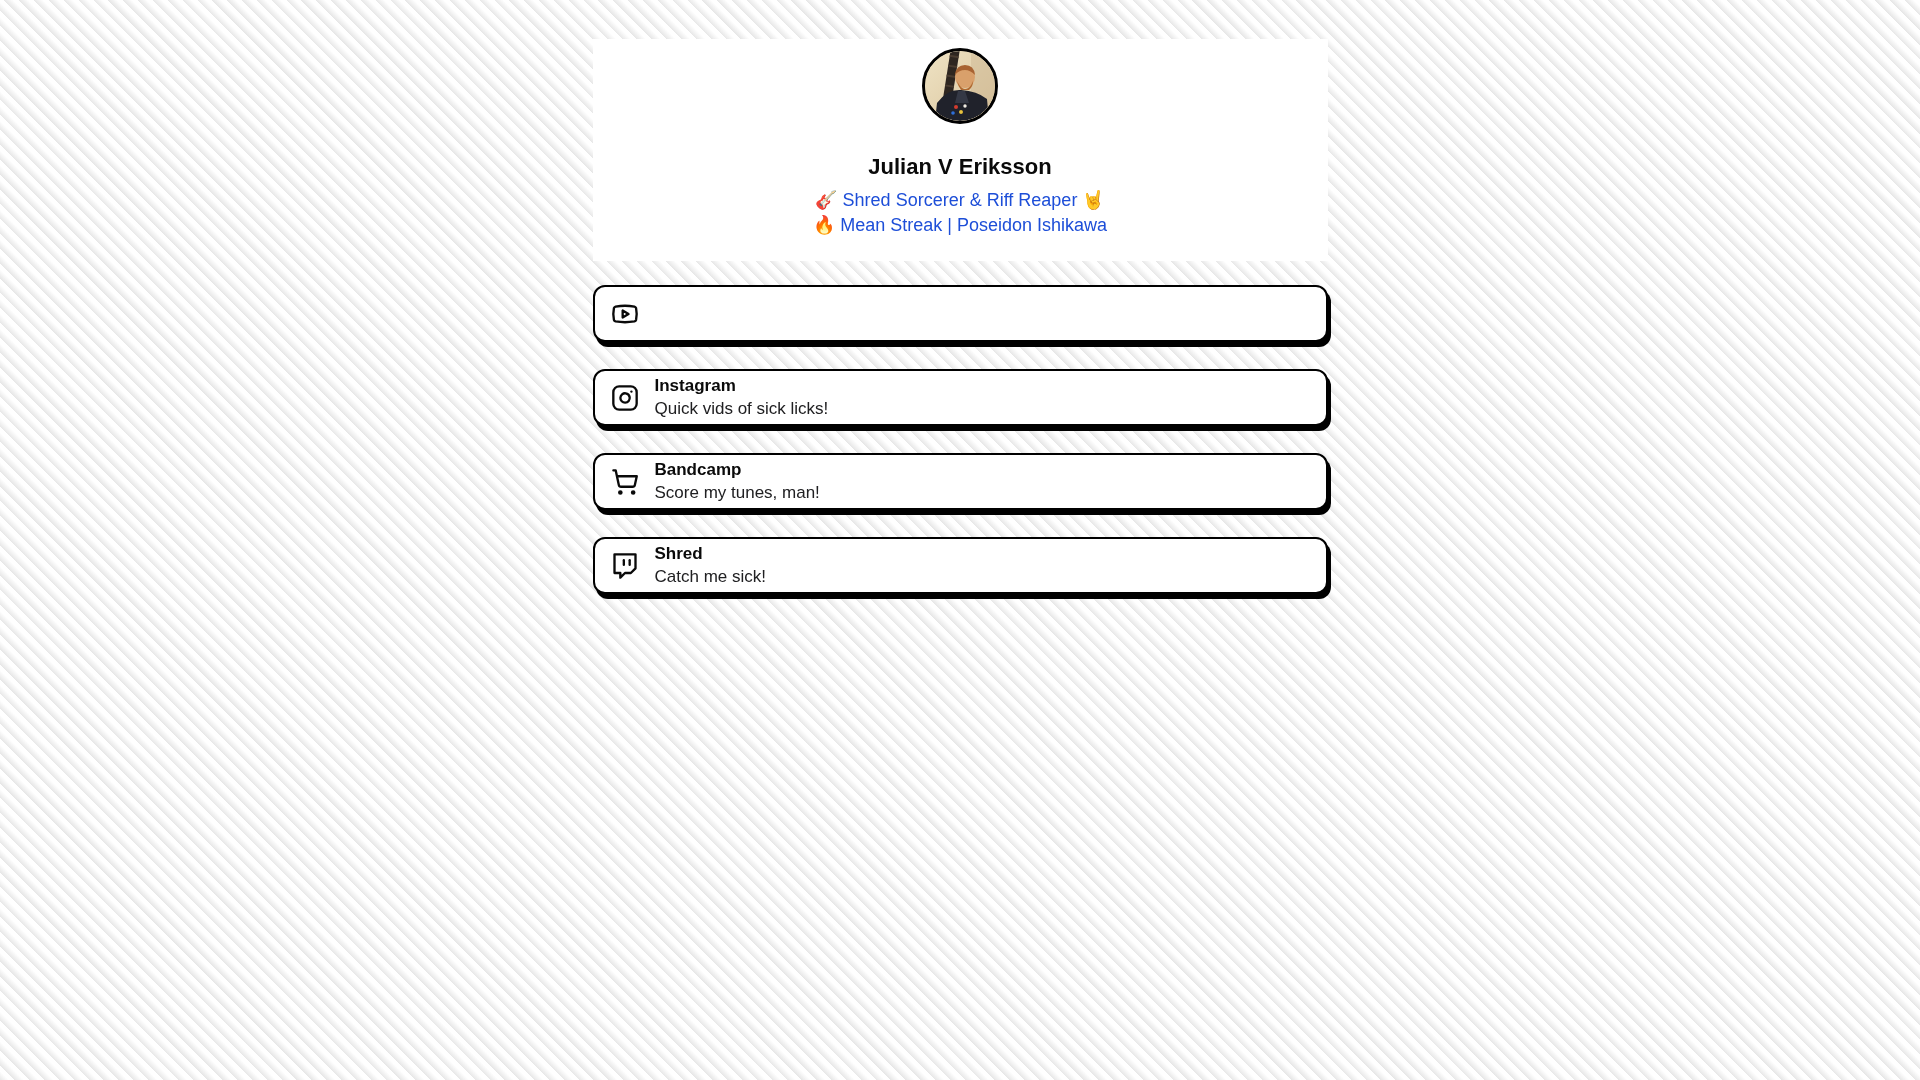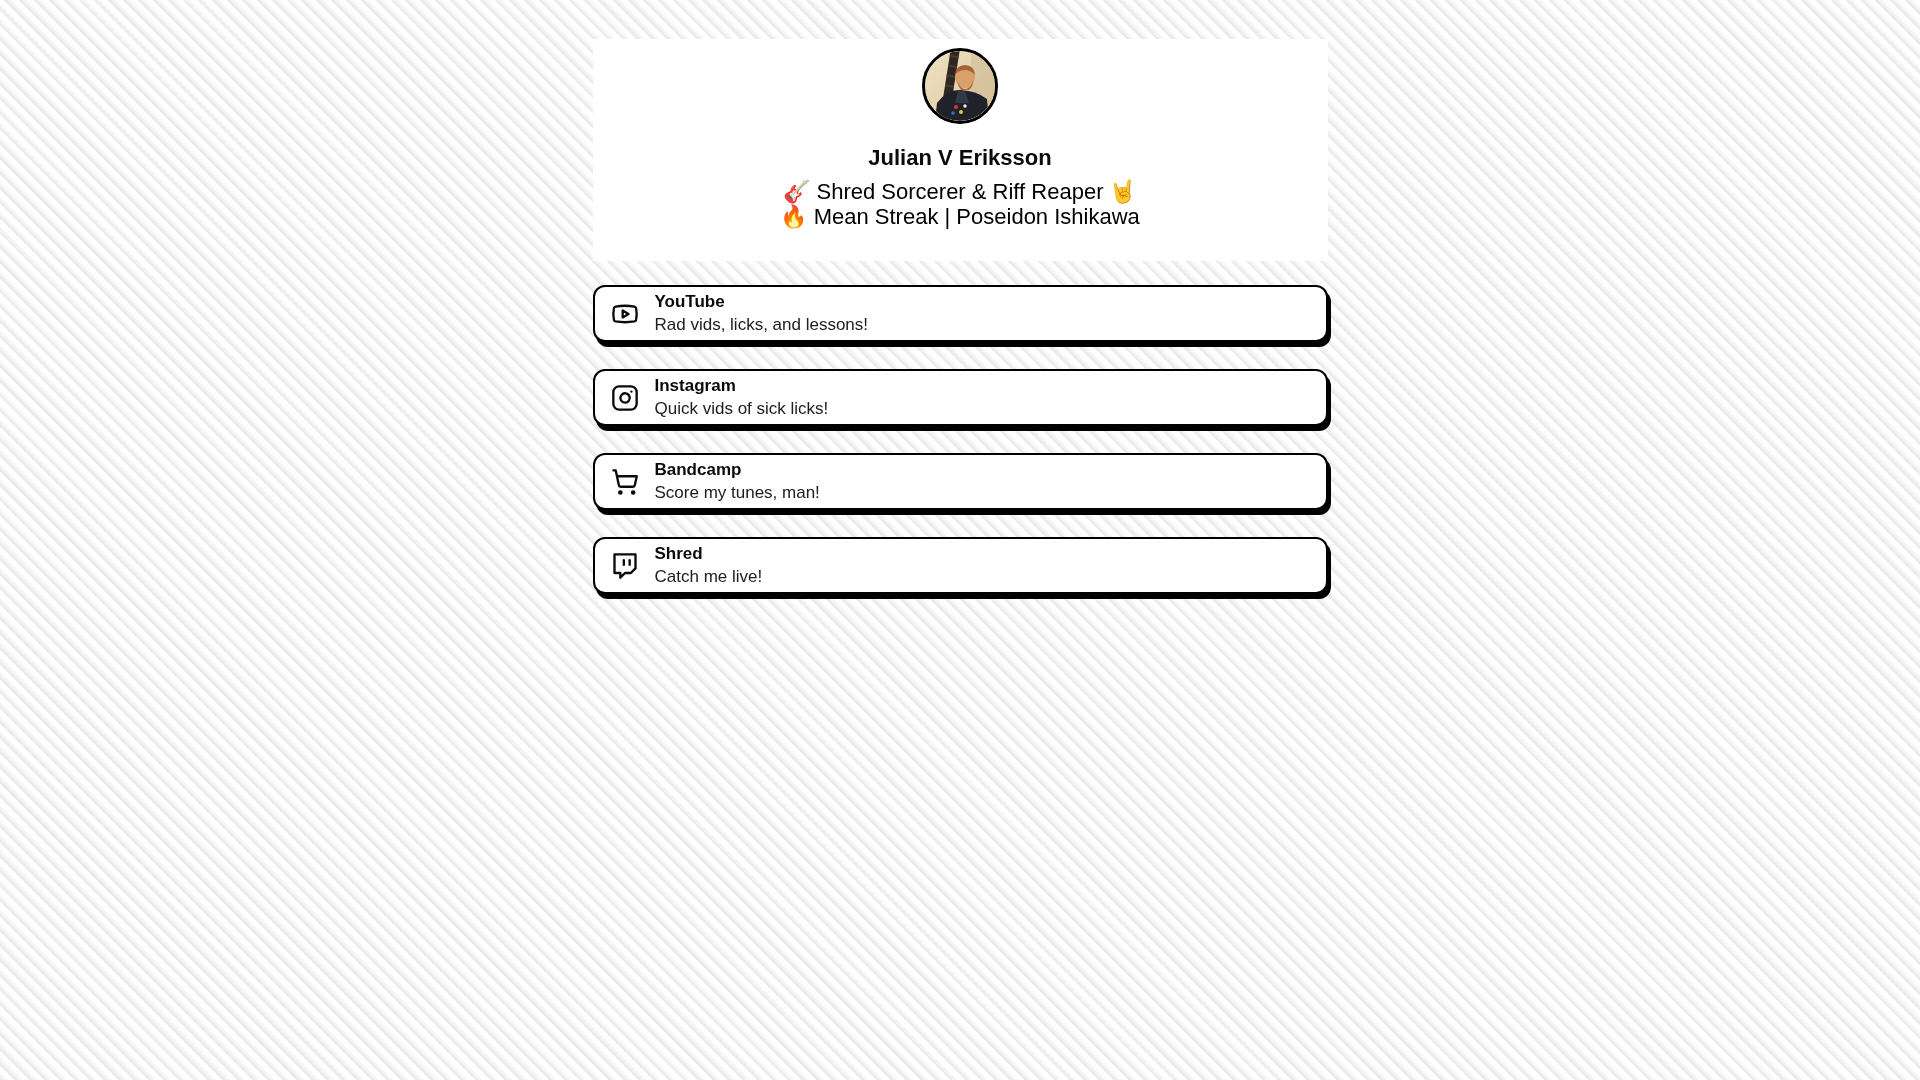--- a/index.html
+++ b/index.html
@@ -28,31 +28,31 @@
     width: 76px; height: 76px;
     border-radius: 50%;
     border: 3px solid #000000;
     overflow: hidden;
     box-sizing: border-box;
     flex: 0 0 auto;
     background: #e6d8b8;
   }
   .avatar svg { display: block; width: 70px; height: 70px; }
   .profile-name {
-    margin-top: 20px;
+    margin-top: 29px;
     font-size: 22px;
     font-weight: 700;
     color: #0a0a0a;
     line-height: 1.25;
   }
   .profile-bio {
     margin-top: 7px;
-    font-size: 22px;
+    font-size: 18px;
     line-height: 25px;
-    color: #000000;
+    color: #1d4ed8;
     text-align: center;
   }
   .link-card {
     box-sizing: border-box;
     height: 57px;
     background: #ffffff;
     border: 2px solid #000000;
     border-radius: 12px;
     box-shadow: 3px 5px 0 0 #000000;
     margin-bottom: 27px;
@@ -135,24 +135,20 @@
     </div>
   </div>
 
   <div class="link-card">
     <span class="link-icon">
       <svg viewBox="0 0 24 24" fill="none" stroke-width="2" stroke-linecap="round" stroke-linejoin="round">
         <path d="M2.5 17a24.12 24.12 0 0 1 0-10 2 2 0 0 1 1.4-1.4 49.56 49.56 0 0 1 16.2 0A2 2 0 0 1 21.5 7a24.12 24.12 0 0 1 0 10 2 2 0 0 1-1.4 1.4 49.55 49.55 0 0 1-16.2 0A2 2 0 0 1 2.5 17"></path>
         <path d="m10 15 5-3-5-3z"></path>
       </svg>
     </span>
-    <span class="link-text">
-      <span class="link-title">YouTube</span>
-      <span class="link-subtitle">Rad vids, licks, and lessons!</span>
-    </span>
   </div>
 
   <div class="link-card">
     <span class="link-icon">
       <svg viewBox="0 0 24 24" fill="none" stroke-width="2" stroke-linecap="round" stroke-linejoin="round">
         <rect width="20" height="20" x="2" y="2" rx="5" ry="5"></rect>
         <path d="M16 11.37A4 4 0 1 1 12.63 8 4 4 0 0 1 16 11.37z"></path>
         <line x1="17.5" x2="17.51" y1="6.5" y2="6.5"></line>
       </svg>
     </span>
@@ -179,18 +175,18 @@
   <div class="link-card">
     <span class="link-icon">
       <svg viewBox="0 0 24 24" fill="none" stroke-width="2" stroke-linecap="round" stroke-linejoin="round">
         <path d="M21 2H3v16h5v4l4-4h5l4-4V2z"></path>
         <path d="M11 11V7"></path>
         <path d="M16 11V7"></path>
       </svg>
     </span>
     <span class="link-text">
       <span class="link-title">Shred</span>
-      <span class="link-subtitle">Catch me live!</span>
+      <span class="link-subtitle">Catch me sick!</span>
     </span>
   </div>
 
 
 </div>
 
 </body></html>

